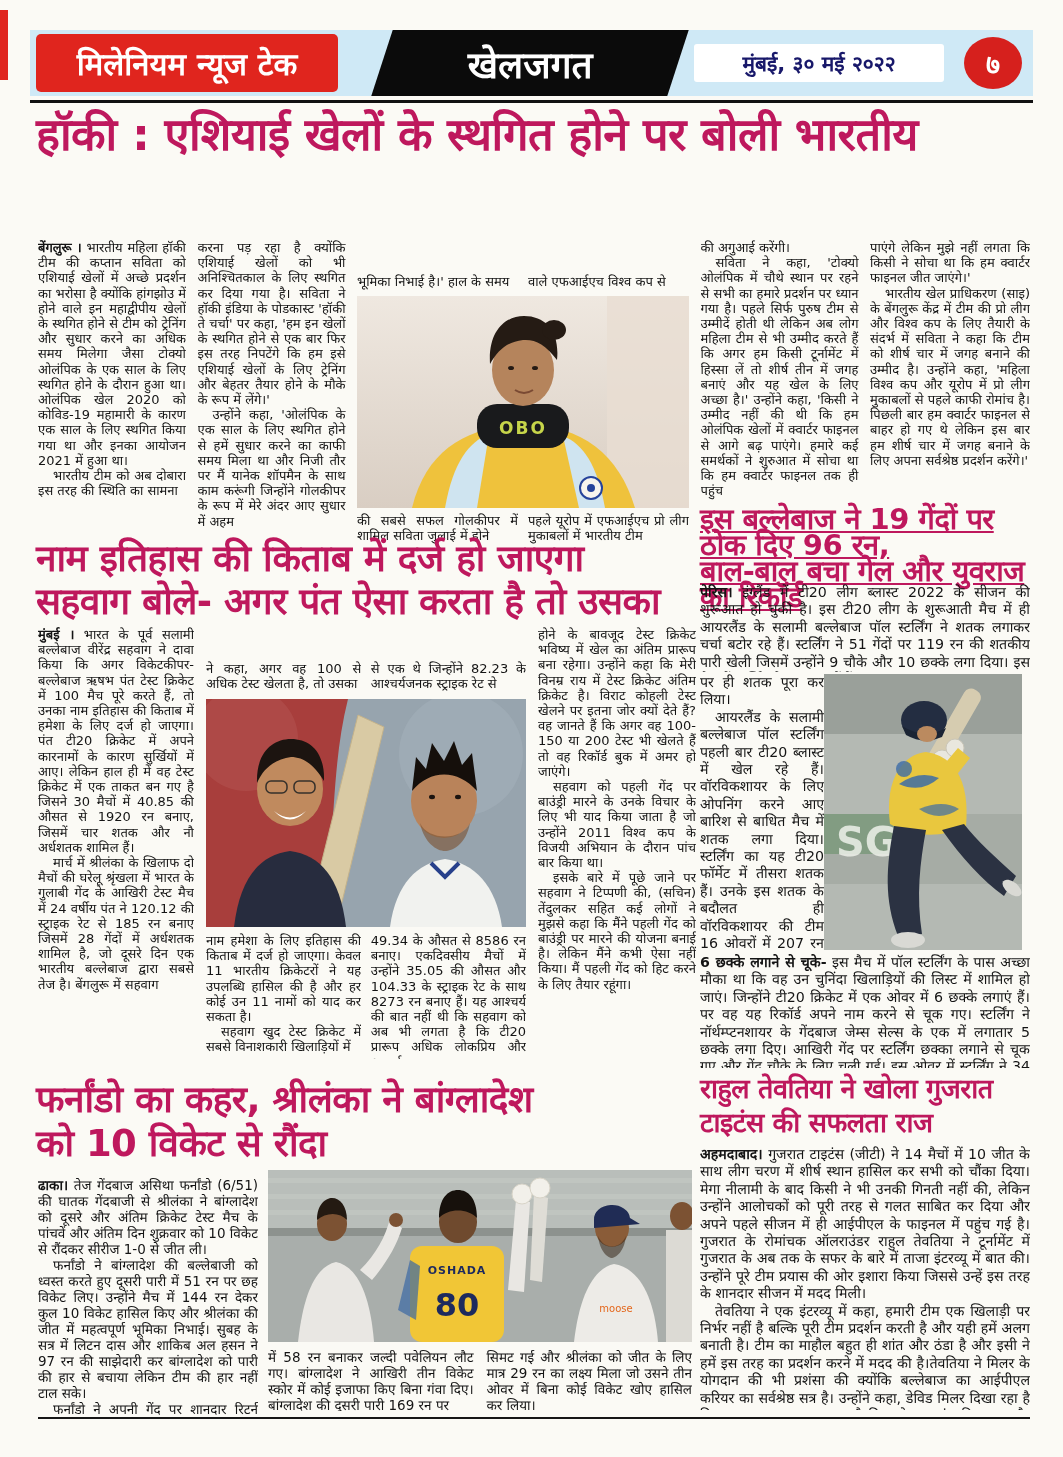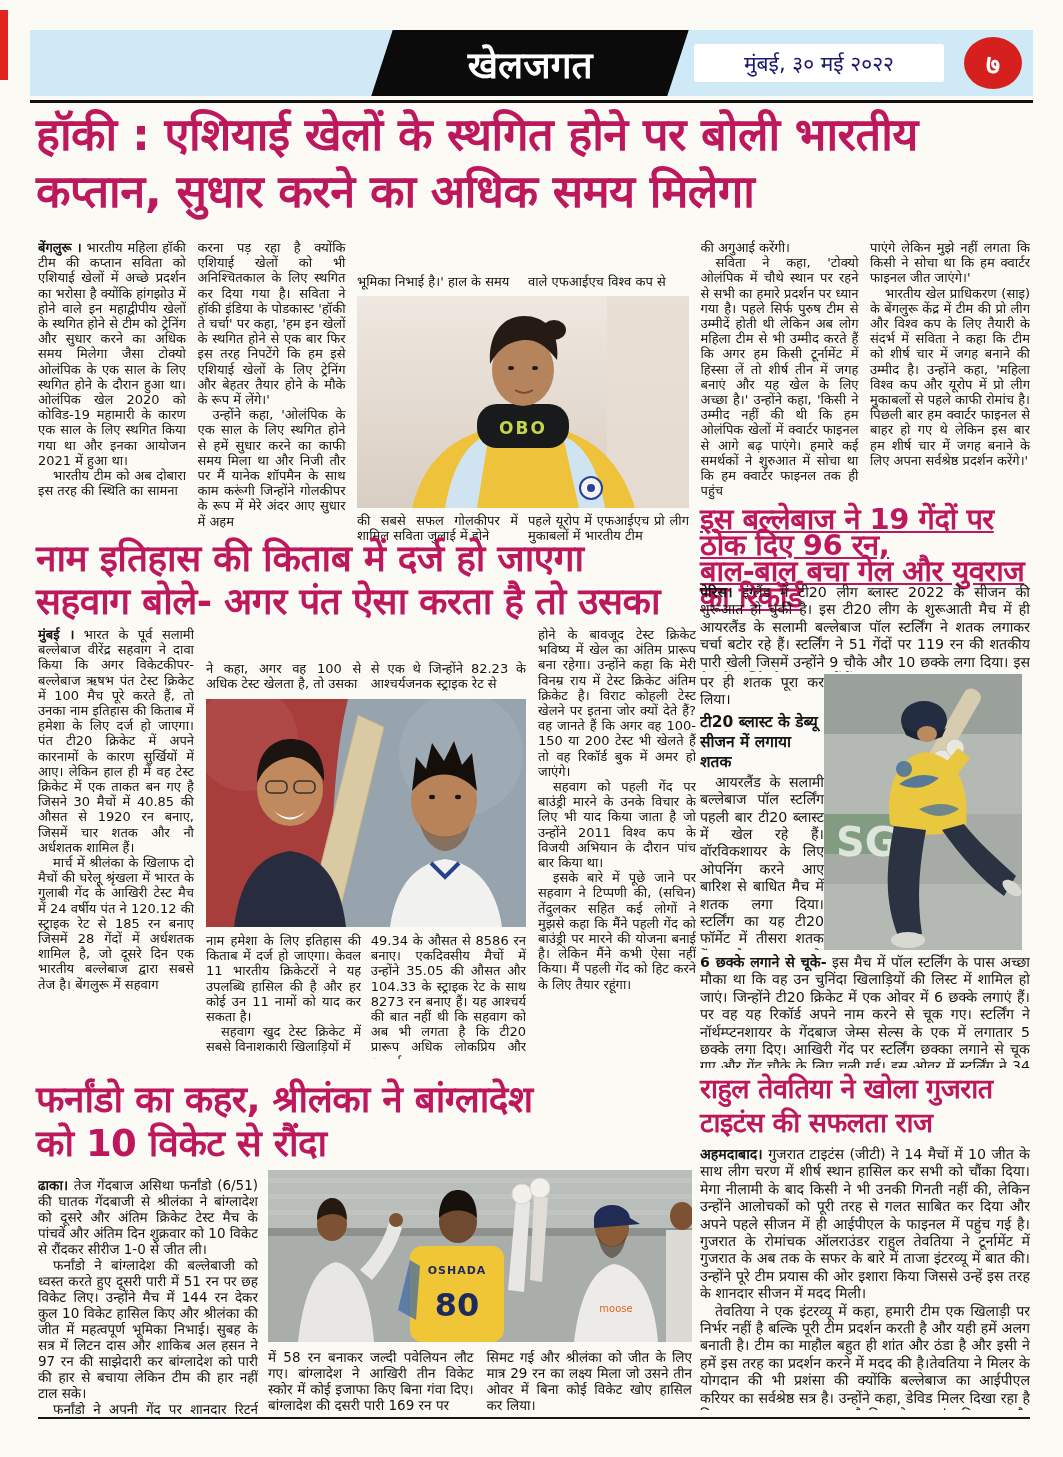--- a/index.html
+++ b/index.html
@@ -7,21 +7,21 @@
         color:#141414;font-family:"DejaVu Sans","Liberation Sans",sans-serif;overflow:hidden;}
   .abs{position:absolute;}
   
   .masthead{left:30px;top:30px;width:1003px;height:66px;background:#cfe9f6;}
   .brand{position:absolute;left:6px;top:4px;width:302px;height:58px;background:#e0251e;border-radius:5px;
          display:flex;align-items:center;justify-content:center;color:#fff;font-weight:bold;font-size:31px;}
   .sectab{position:absolute;left:352px;top:0;width:296px;height:66px;background:#0b0b0b;transform:skewX(-18deg);
           display:flex;align-items:center;justify-content:center;}
   .sectab .unskew{transform:skewX(18deg);color:#fff;font-weight:bold;font-size:37px;}
   .datebox{position:absolute;left:664px;top:14px;width:250px;height:38px;background:#fff;border-radius:3px;
-           display:flex;align-items:center;justify-content:center;color:#18186a;font-weight:normal;font-size:21px;}
+           display:flex;align-items:center;justify-content:center;color:#18186a;font-weight:bold;font-size:21px;}
   .pagenum{position:absolute;left:934px;top:7px;width:58px;height:52px;background:#d6201d;border-radius:50%;
            display:flex;align-items:center;justify-content:center;color:#fff;font-weight:bold;font-size:27px;}
   .edge-red{left:0;top:10px;width:8px;height:70px;background:#e0251e;}
   .top-rule{left:30px;top:100px;width:1003px;height:3px;background:#111;}
   .bot-rule{left:38px;top:1417px;width:992px;height:2px;background:#161616;}
   
   .hl{font-weight:bold;color:#be185d;text-align:left;letter-spacing:-0.5px;}
   .hl1{left:36px;top:106px;width:992px;font-size:45px;line-height:57px;}
   .hl2{left:36px;top:537px;width:660px;font-size:37px;line-height:43px;}
   .hl3{left:700px;top:506px;width:330px;font-size:29px;line-height:26px;text-decoration:underline;}
@@ -74,35 +74,37 @@
   svg text{font-family:"DejaVu Sans","Liberation Sans",sans-serif;}
 </style>
 </head>
 <body>
 
 <div class="page">
 
   <div class="abs edge-red"></div>
 
   <header class="abs masthead">
+    <div class="brand">
+      <span>मिलेनियम न्यूज टेक</span>
+    </div>
     <div class="sectab">
       <span class="unskew">खेलजगत</span>
     </div>
     <div class="datebox">
       <span>मुंबई, ३० मई २०२२</span>
     </div>
     <div class="pagenum">
       <span>७</span>
     </div>
   </header>
   <div class="abs top-rule"></div>
 
   <div class="abs hl hl1">
     <div>हॉकी : एशियाई खेलों के स्थगित होने पर बोली भारतीय</div>
-    <div>कप्तान, सुधार करने का अधिक समय मिलेगा</div>
   </div>
 
   <section class="abs a1">
     <div class="c txt body-s">
       <p><span class="lead">बेंगलुरू ।</span><span> भारतीय महिला हॉकी टीम की कप्तान सविता को एशियाई खेलों में अच्छे प्रदर्शन का भरोसा है क्योंकि हांगझोउ में होने वाले इन महाद्वीपीय खेलों के स्थगित होने से टीम को ट्रेनिंग और सुधार करने का अधिक समय मिलेगा जैसा टोक्यो ओलंपिक के एक साल के लिए स्थगित होने के दौरान हुआ था। ओलंपिक खेल 2020 को कोविड-19 महामारी के कारण एक साल के लिए स्थगित किया गया था और इनका आयोजन 2021 में हुआ था।</span></p>
       <p class="ind">भारतीय टीम को अब दोबारा इस तरह की स्थिति का सामना</p>
     </div>
     <div class="c txt body-s">
       <p>करना पड़ रहा है क्योंकि एशियाई खेलों को भी अनिश्चितकाल के लिए स्थगित कर दिया गया है। सविता ने हॉकी इंडिया के पोडकास्ट 'हॉकी ते चर्चा' पर कहा, 'हम इन खेलों के स्थगित होने से एक बार फिर इस तरह निपटेंगे कि हम इसे एशियाई खेलों के लिए ट्रेनिंग और बेहतर तैयार होने के मौके के रूप में लेंगे।'</p>
       <p class="ind">उन्होंने कहा, 'ओलंपिक के एक साल के लिए स्थगित होने से हमें सुधार करने का काफी समय मिला था और निजी तौर पर मैं यानेक शॉपमैन के साथ काम करूंगी जिन्होंने गोलकीपर के रूप में मेरे अंदर आए सुधार में अहम</p>
@@ -210,21 +212,20 @@
     <div>बाल-बाल बचा गेल और युवराज का रिकॉर्ड</div>
   </div>
 
   <div class="abs s-intro txt body-l clip">
     <p><span class="lead">पेरिस।</span><span> इंग्लैंड में टी20 लीग ब्लास्ट 2022 के सीजन की शुरूआत हो चुकी है। इस टी20 लीग के शुरूआती मैच में ही आयरलैंड के सलामी बल्लेबाज पॉल स्टर्लिंग ने शतक लगाकर चर्चा बटोर रहे हैं। स्टर्लिंग ने 51 गेंदों पर 119 रन की शतकीय पारी खेली जिसमें उन्होंने 9 चौके और 10 छक्के लगा दिया। इस मैच में स्टर्लिंग ने मात्र 46 गेंदों</span></p>
   </div>
 
   <div class="abs s-row">
     <div class="s-side txt body-l">
       <p>पर ही शतक पूरा कर लिया।</p>
-      <div class="s-sub">टी20 ब्लास्ट के डेब्यू सीजन में लगाया शतक</div>
       <p class="ind">आयरलैंड के सलामी बल्लेबाज पॉल स्टर्लिंग पहली बार टी20 ब्लास्ट में खेल रहे हैं। वॉरविकशायर के लिए ओपनिंग करने आए बारिश से बाधित मैच में शतक लगा दिया। स्टर्लिंग का यह टी20 फॉर्मेट में तीसरा शतक हैं। उनके इस शतक के बदौलत ही वॉरविकशायर की टीम 16 ओवरों में 207 रन बनाने में कामयाब हो पाई।</p>
     </div>
     <div class="imgbox img3">
       <svg viewBox="0 0 198 276" preserveAspectRatio="none">
         <rect width="198" height="276" fill="#b4b9b3"></rect>
         <rect width="198" height="60" fill="#9aa09a"></rect>
         <rect y="140" width="198" height="70" fill="#a6aca5"></rect>
         <rect y="140" width="70" height="40" fill="#3f7d43" opacity="0.35"></rect>
         <text x="12" y="182" font-size="40" font-weight="bold" fill="#eef1ea" opacity="0.85">SG</text>
         <rect x="120" y="10" width="18" height="92" rx="8" transform="rotate(30 129 56)" fill="#d6ccb0"></rect>

